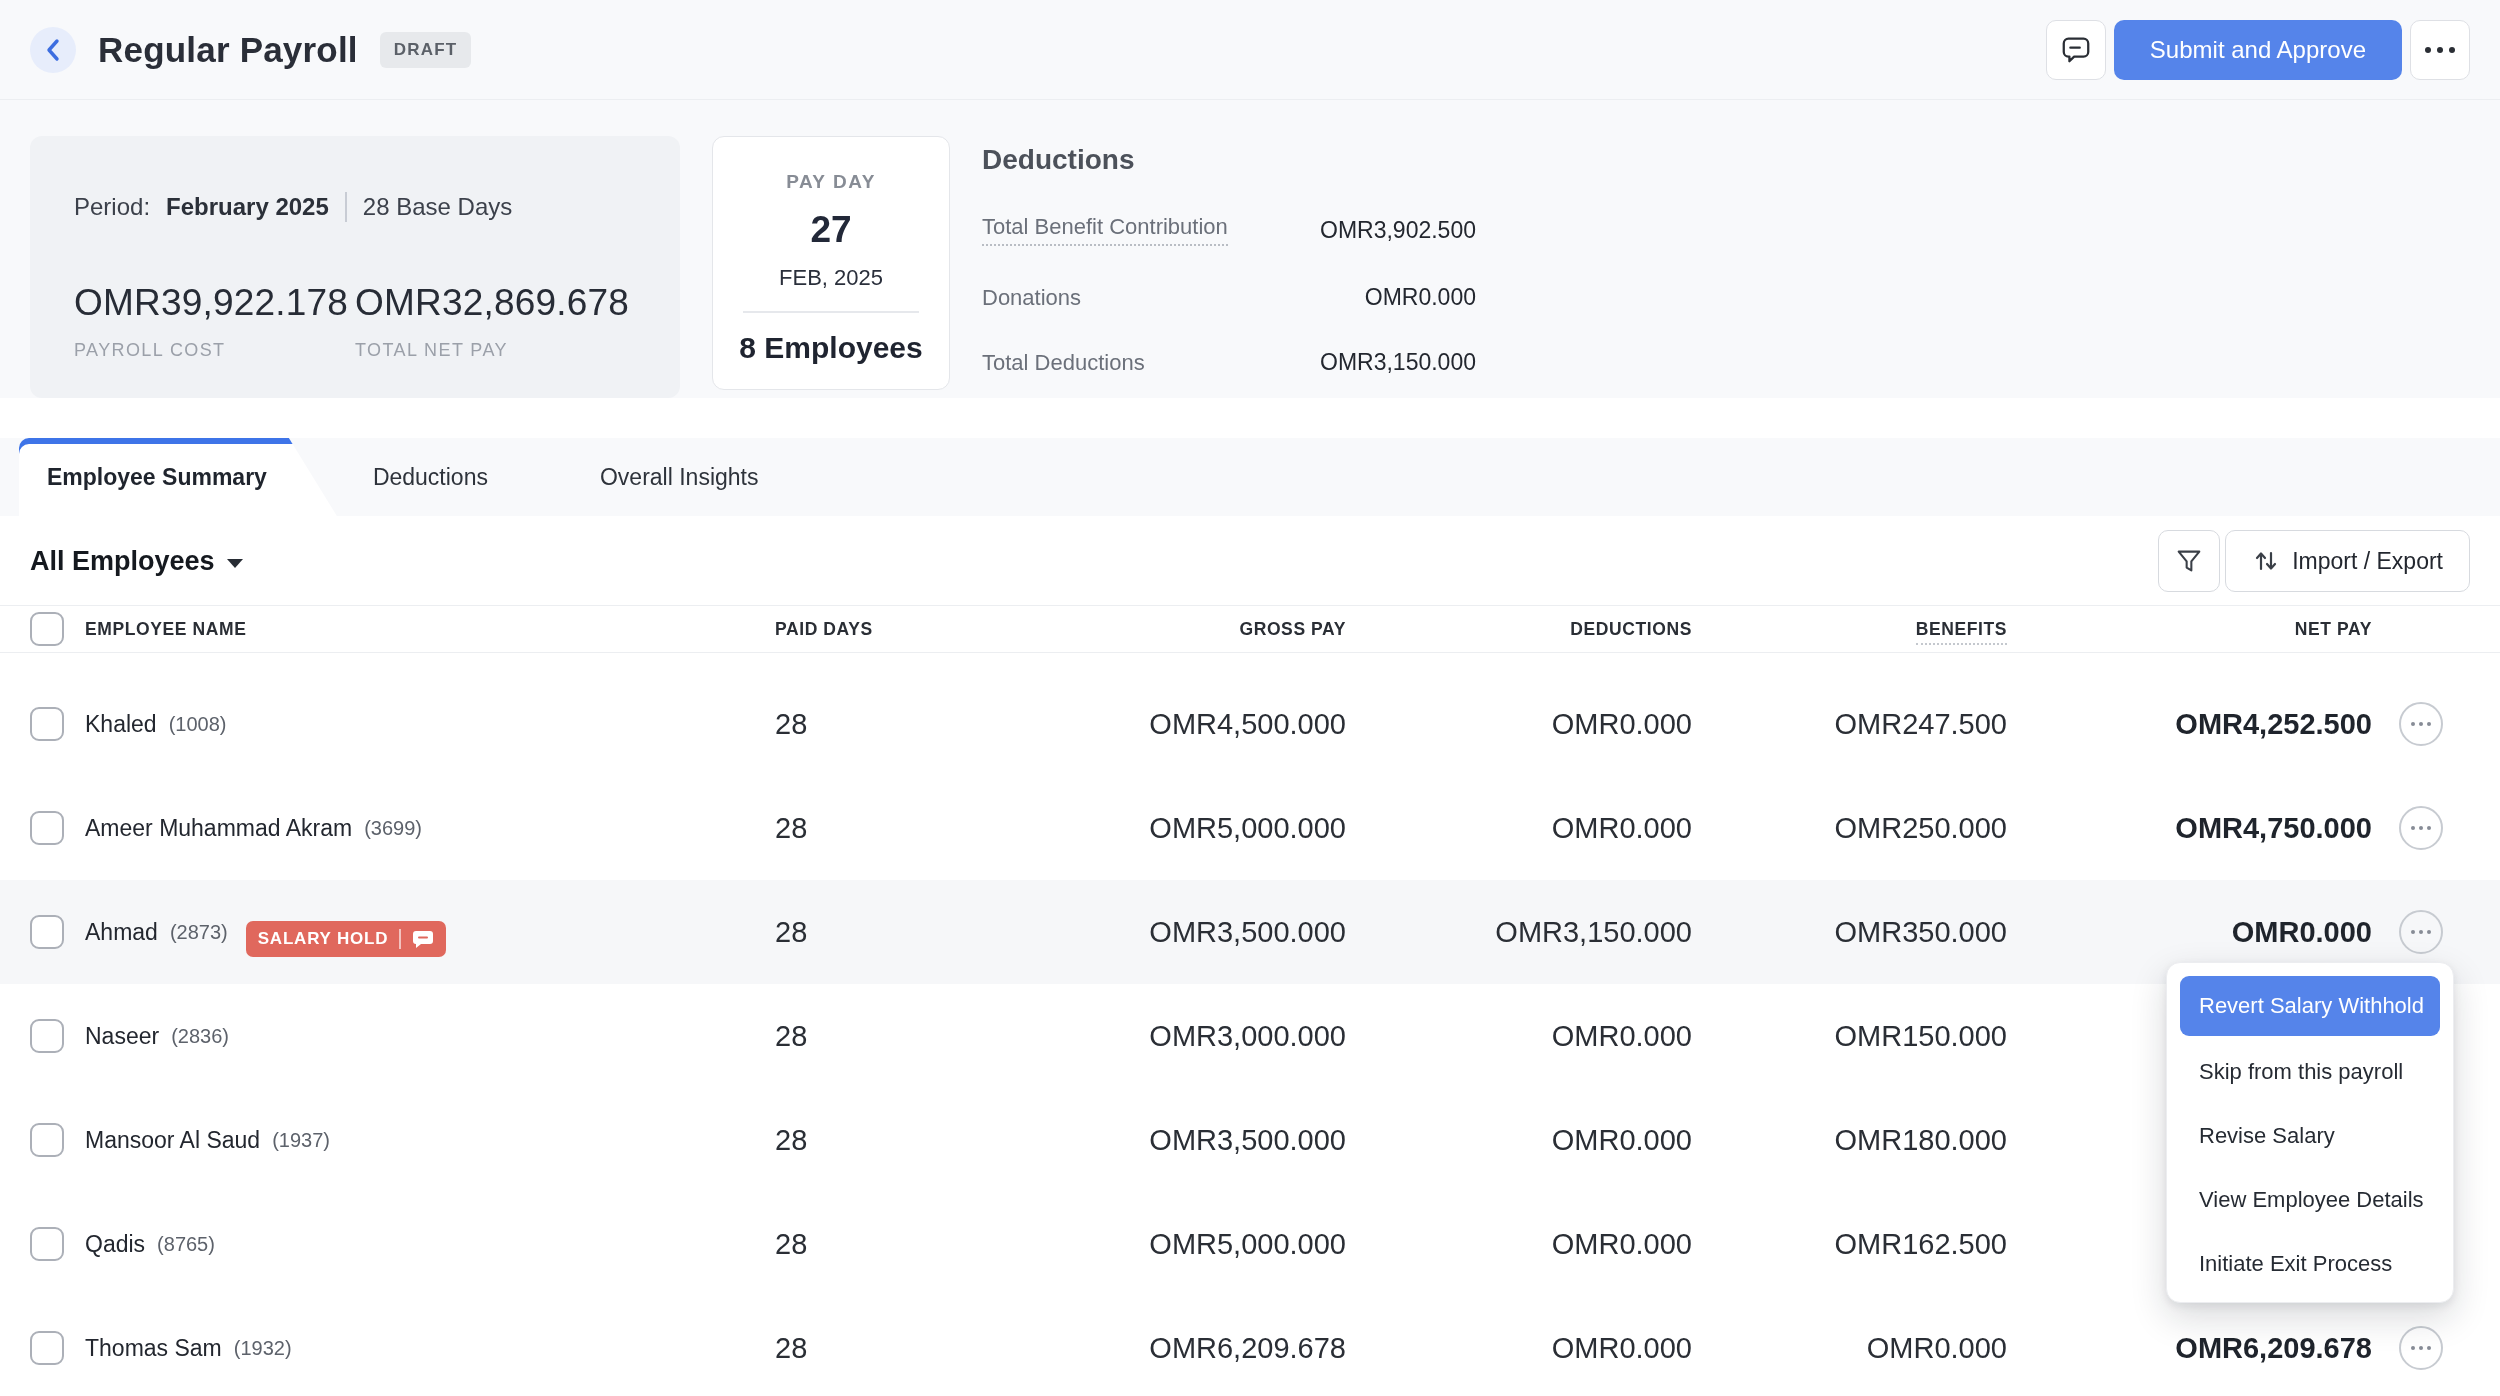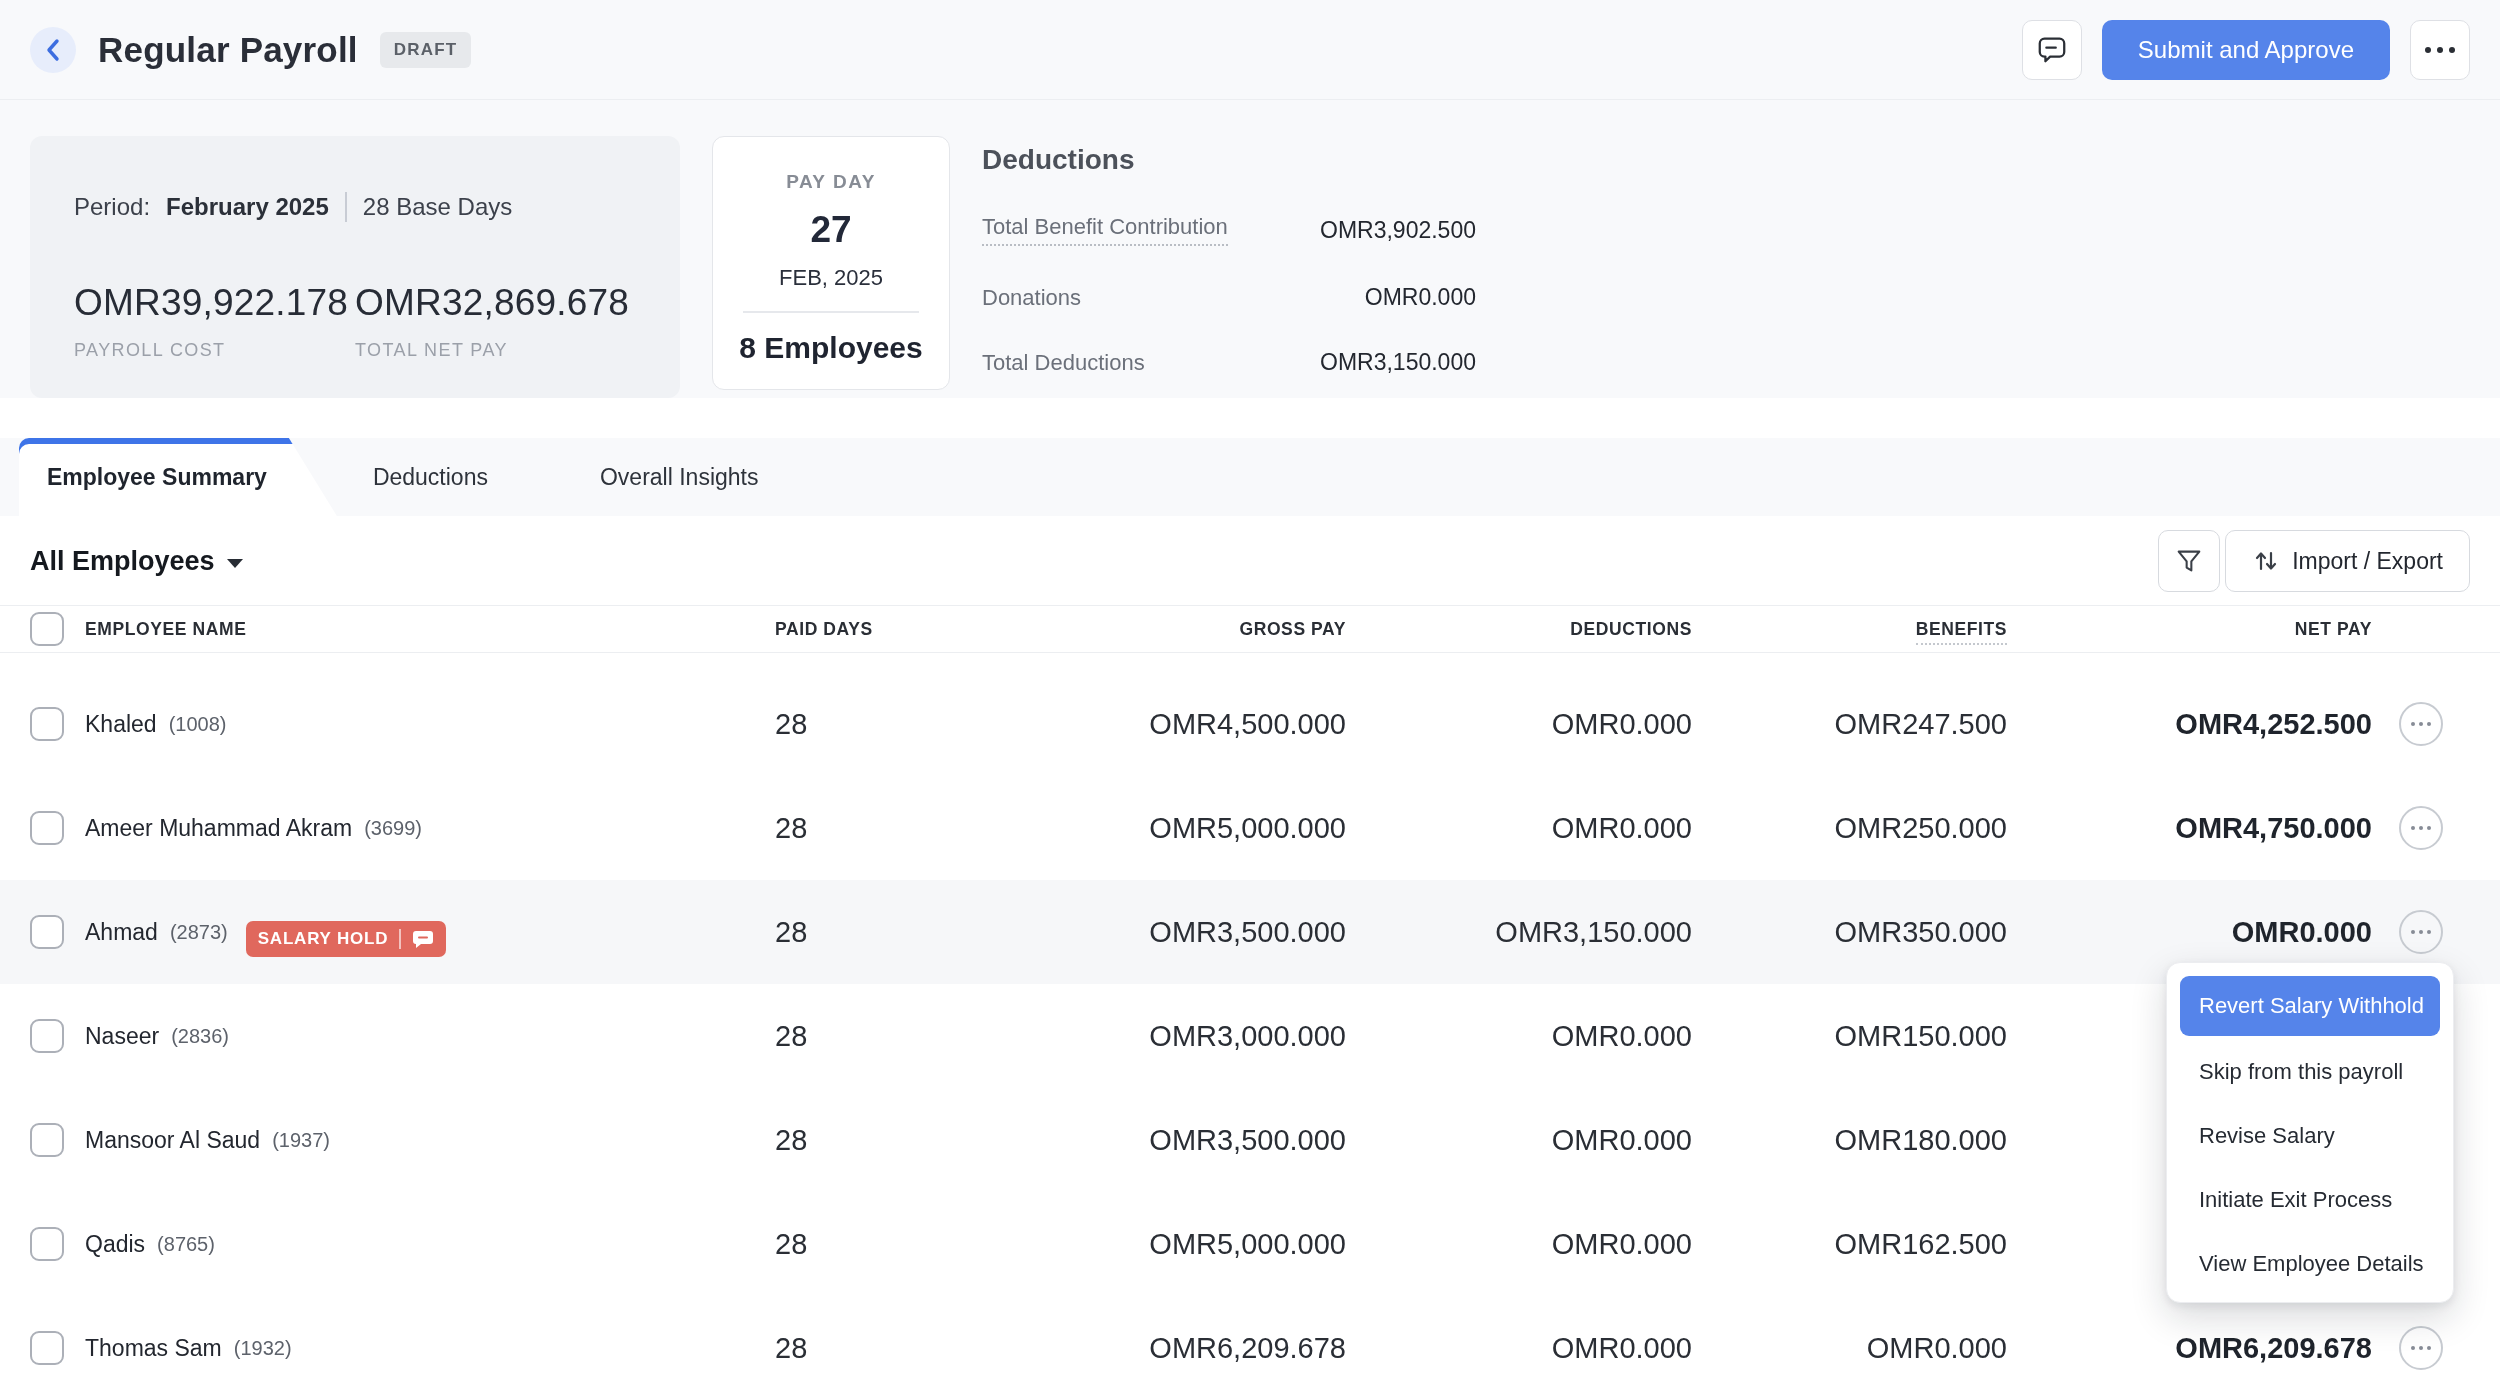--- a/index.html
+++ b/index.html
@@ -19,21 +19,21 @@
   .topbar-left { display:flex; align-items:center; gap:22px; }
   .back-btn {
     width:46px; height:46px; border-radius:50%; background:#E7EDFB; border:none;
     display:flex; align-items:center; justify-content:center; cursor:pointer;
   }
   .page-title { font-size:35px; font-weight:700; color:#2A2E38; letter-spacing:.2px; }
   .draft-badge {
     background:#E7E9EC; color:#5B6068; font-size:17px; font-weight:700;
     letter-spacing:1.2px; padding:8px 14px; border-radius:6px;
   }
-  .topbar-right { display:flex; align-items:center; gap:20px; }
+  .topbar-right { display:flex; align-items:center; gap:8px; }
   .icon-btn {
     width:60px; height:60px; background:#fff; border:1px solid #DEE0E5; border-radius:10px;
     display:flex; align-items:center; justify-content:center; cursor:pointer;
   }
   .primary-btn {
     height:60px; padding:0 36px; background:#5584EA; border:none; border-radius:10px;
     color:#fff; font-size:24px; font-weight:500; cursor:pointer;
     font-family:inherit;
   }
   .dots { display:flex; gap:6px; }
@@ -458,17 +458,17 @@
           </div>
       </div>
 
     </div>
   </main>
 
   <div class="context-menu">
     <button class="menu-item highlight">Revert Salary Withhold</button>
     <button class="menu-item">Skip from this payroll</button>
     <button class="menu-item">Revise Salary</button>
+    <button class="menu-item">View Employee Details</button>
     <button class="menu-item">Initiate Exit Process</button>
-    <button class="menu-item">View Employee Details</button>
   </div>
 
 </div>
 
 </body></html>

